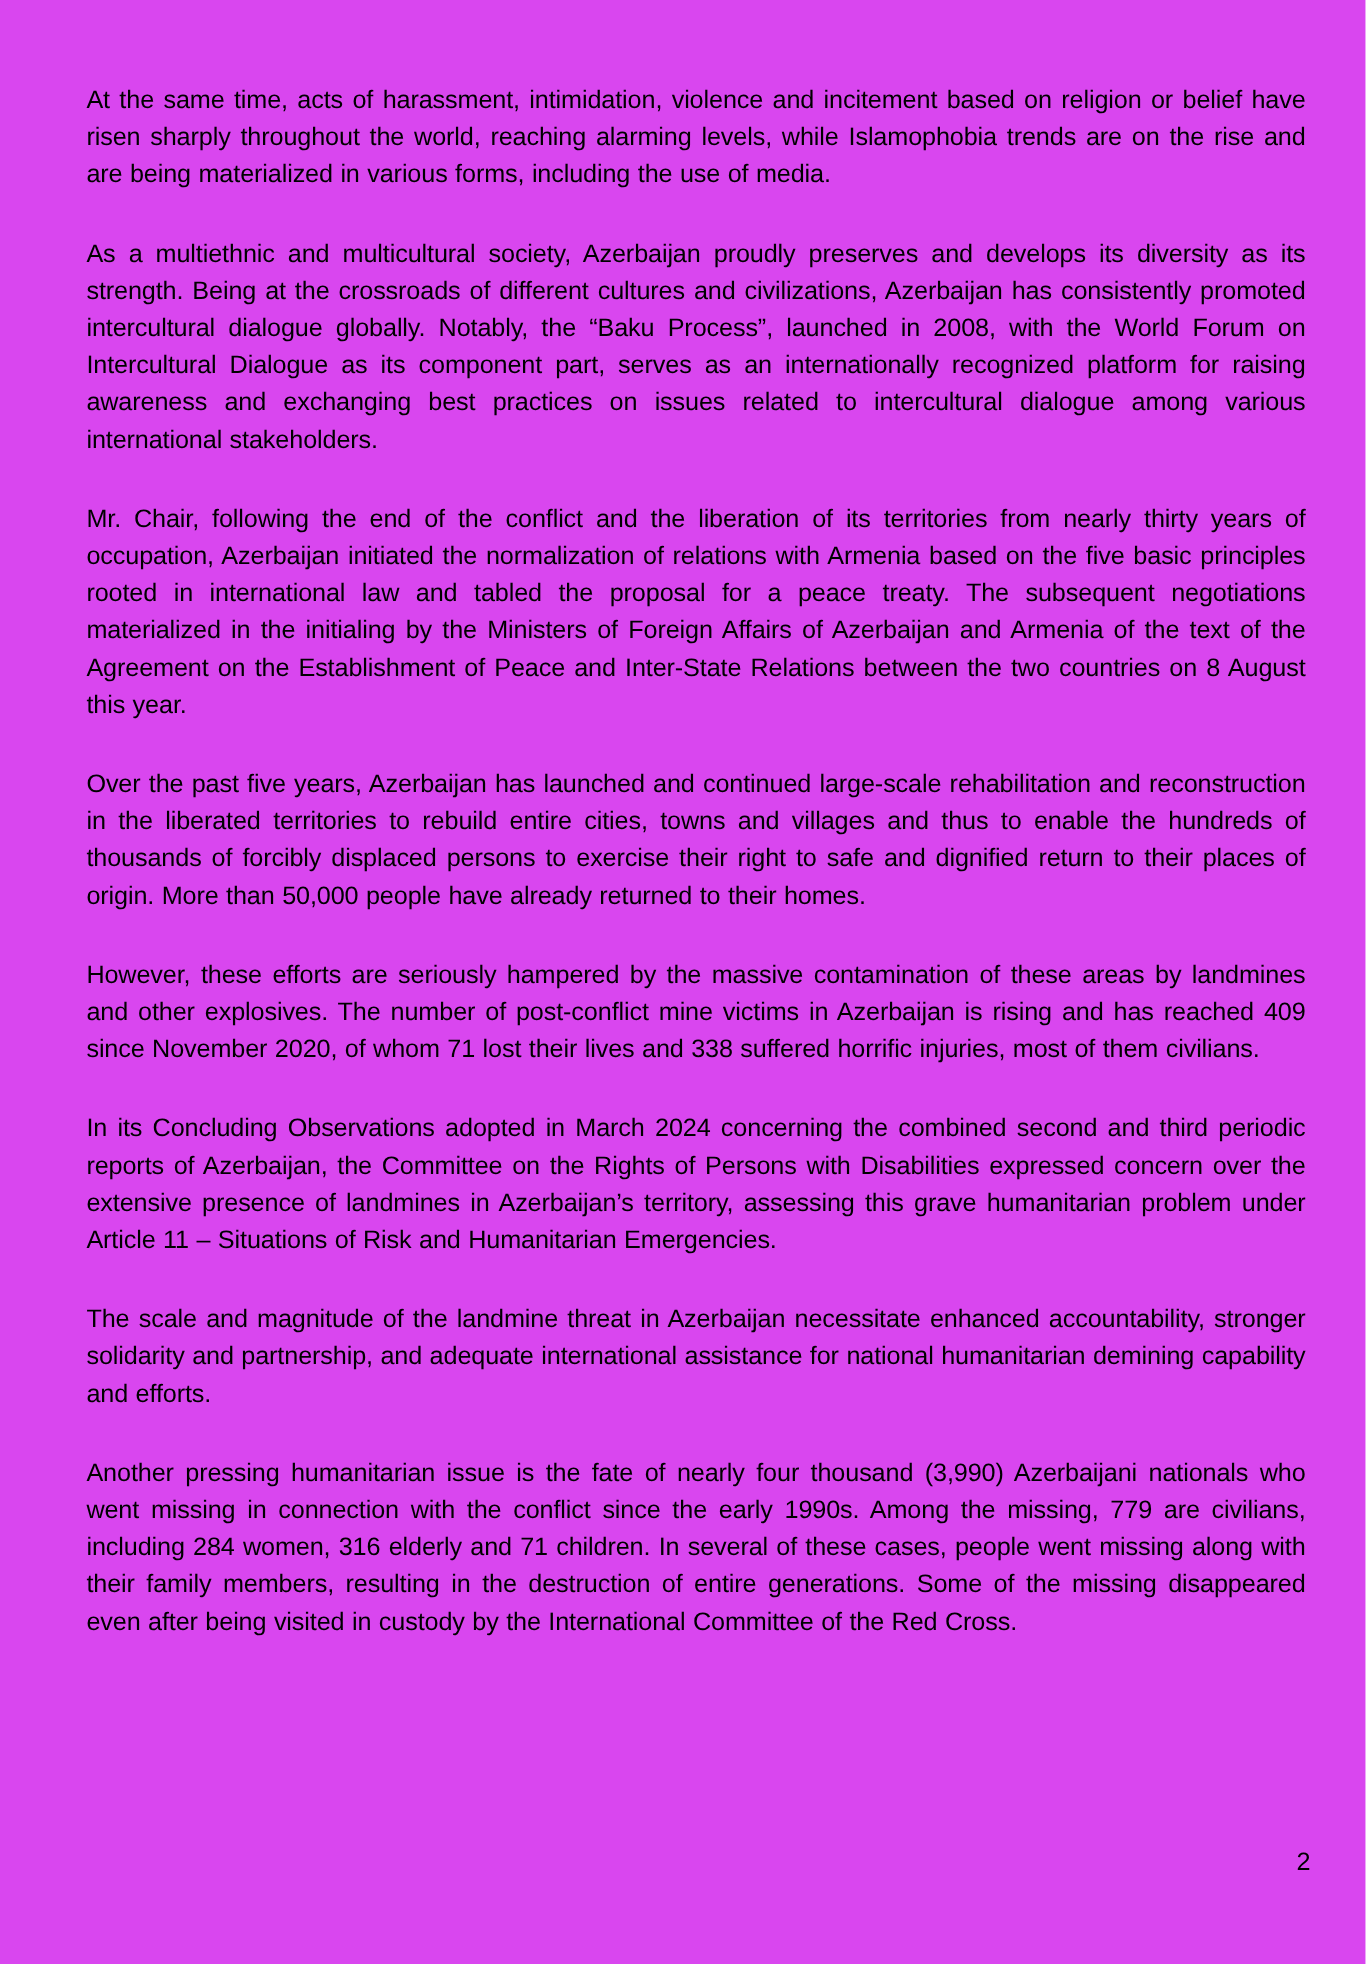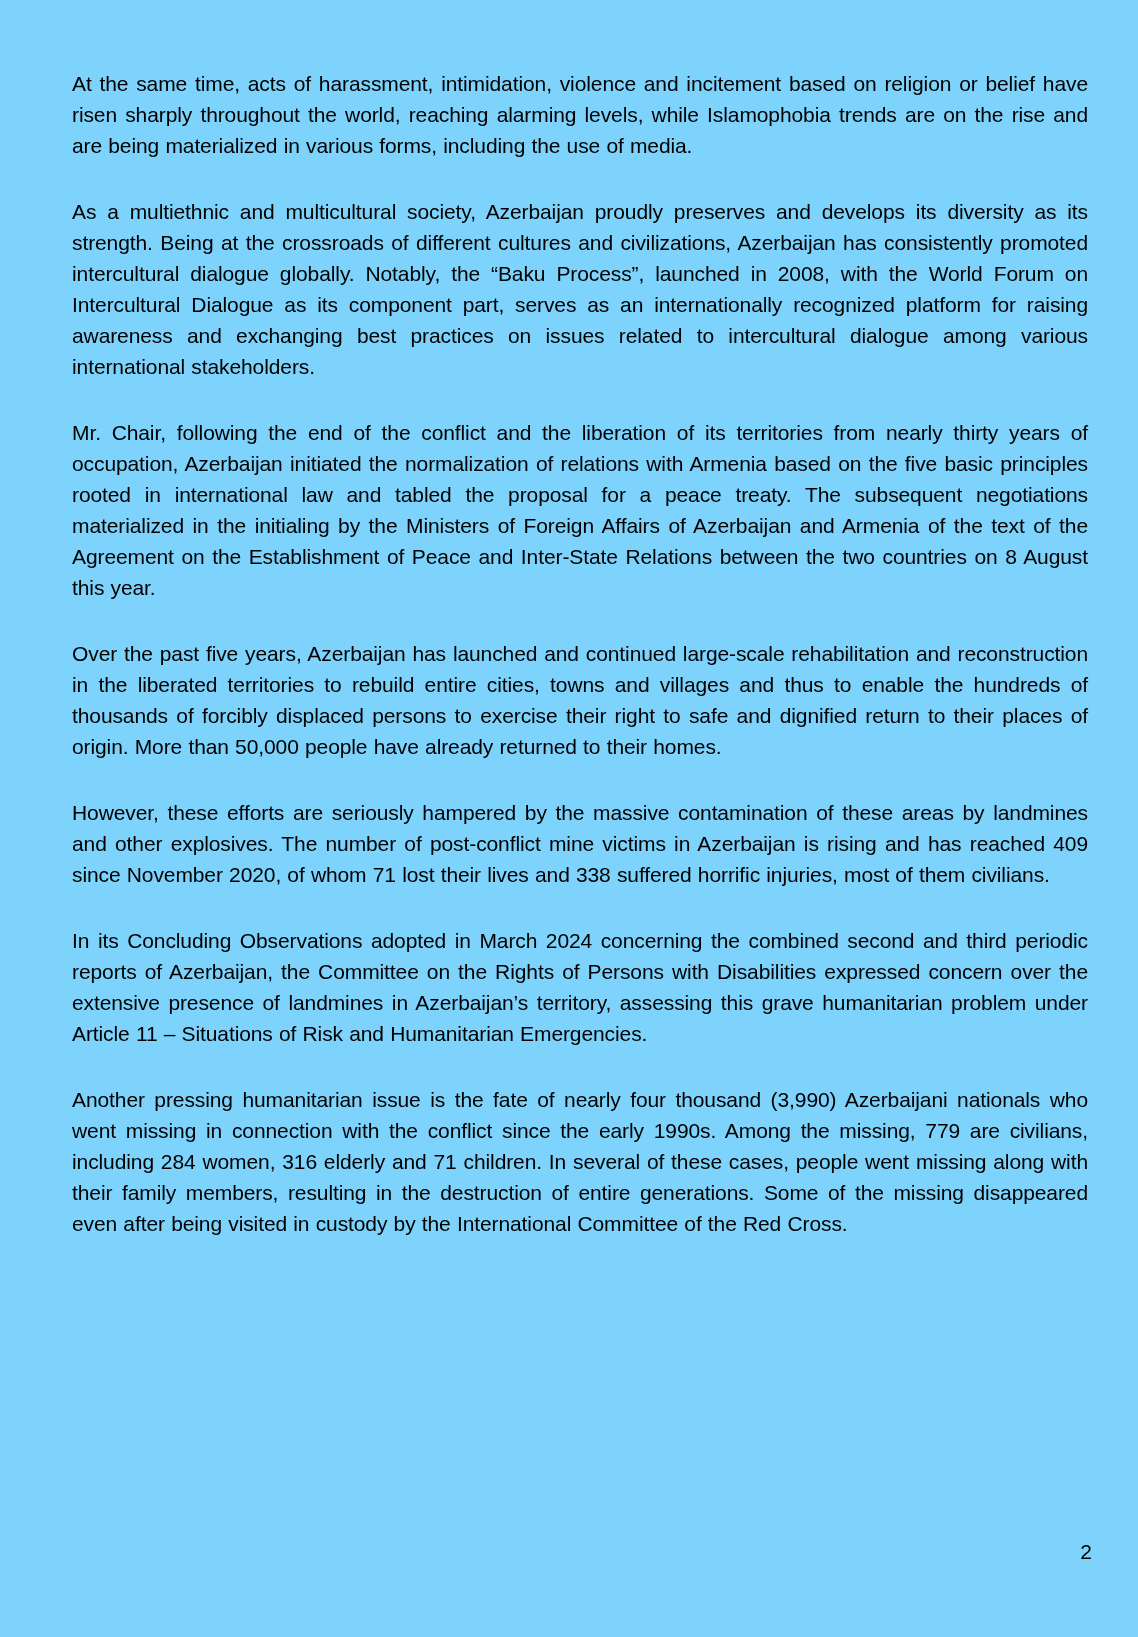--- a/index.html
+++ b/index.html
@@ -5,21 +5,21 @@
   html, body {
     margin: 0;
     padding: 0;
     background: #ffffff;
   }
   .page {
     position: relative;
     width: 1138px;
     height: 1637px;
     box-sizing: border-box;
-    background: #7dd3fc;
+    background: #d946ef;
     color: #000000;
     font-family: "Liberation Sans", "DejaVu Sans", sans-serif;
     font-size: 21px;
     line-height: 31px;
     padding: 68px 50px 0 72px;
     overflow: hidden;
   }
   .content p {
     margin: 0 0 35px 0;
     text-align: justify;
@@ -39,18 +39,19 @@
 <body>
 
 <div class="page">
   <div class="content">
     <p>At the same time, acts of harassment, intimidation, violence and incitement based on religion or belief have risen sharply throughout the world, reaching alarming levels, while Islamophobia trends are on the rise and are being materialized in various forms, including the use of media.</p>
     <p>As a multiethnic and multicultural society, Azerbaijan proudly preserves and develops its diversity as its strength. Being at the crossroads of different cultures and civilizations, Azerbaijan has consistently promoted intercultural dialogue globally. Notably, the “Baku Process”, launched in 2008, with the World Forum on Intercultural Dialogue as its component part, serves as an internationally recognized platform for raising awareness and exchanging best practices on issues related to intercultural dialogue among various international stakeholders.</p>
     <p>Mr. Chair, following the end of the conflict and the liberation of its territories from nearly thirty years of occupation, Azerbaijan initiated the normalization of relations with Armenia based on the five basic principles rooted in international law and tabled the proposal for a peace treaty. The subsequent negotiations materialized in the initialing by the Ministers of Foreign Affairs of Azerbaijan and Armenia of the text of the Agreement on the Establishment of Peace and Inter-State Relations between the two countries on 8 August this year.</p>
     <p>Over the past five years, Azerbaijan has launched and continued large-scale rehabilitation and reconstruction in the liberated territories to rebuild entire cities, towns and villages and thus to enable the hundreds of thousands of forcibly displaced persons to exercise their right to safe and dignified return to their places of origin. More than 50,000 people have already returned to their homes.</p>
     <p>However, these efforts are seriously hampered by the massive contamination of these areas by landmines and other explosives. The number of post-conflict mine victims in Azerbaijan is rising and has reached 409 since November 2020, of whom 71 lost their lives and 338 suffered horrific injuries, most of them civilians.</p>
     <p>In its Concluding Observations adopted in March 2024 concerning the combined second and third periodic reports of Azerbaijan, the Committee on the Rights of Persons with Disabilities expressed concern over the extensive presence of landmines in Azerbaijan’s territory, assessing this grave humanitarian problem under Article 11 – Situations of Risk and Humanitarian Emergencies.</p>
+    <p>The scale and magnitude of the landmine threat in Azerbaijan necessitate enhanced accountability, stronger solidarity and partnership, and adequate international assistance for national humanitarian demining capability and efforts.</p>
     <p>Another pressing humanitarian issue is the fate of nearly four thousand (3,990) Azerbaijani nationals who went missing in connection with the conflict since the early 1990s. Among the missing, 779 are civilians, including 284 women, 316 elderly and 71 children. In several of these cases, people went missing along with their family members, resulting in the destruction of entire generations. Some of the missing disappeared even after being visited in custody by the International Committee of the Red Cross.</p>
   </div>
   <div class="page-footer">
     <span>2</span>
   </div>
 </div>
 
 </body></html>

